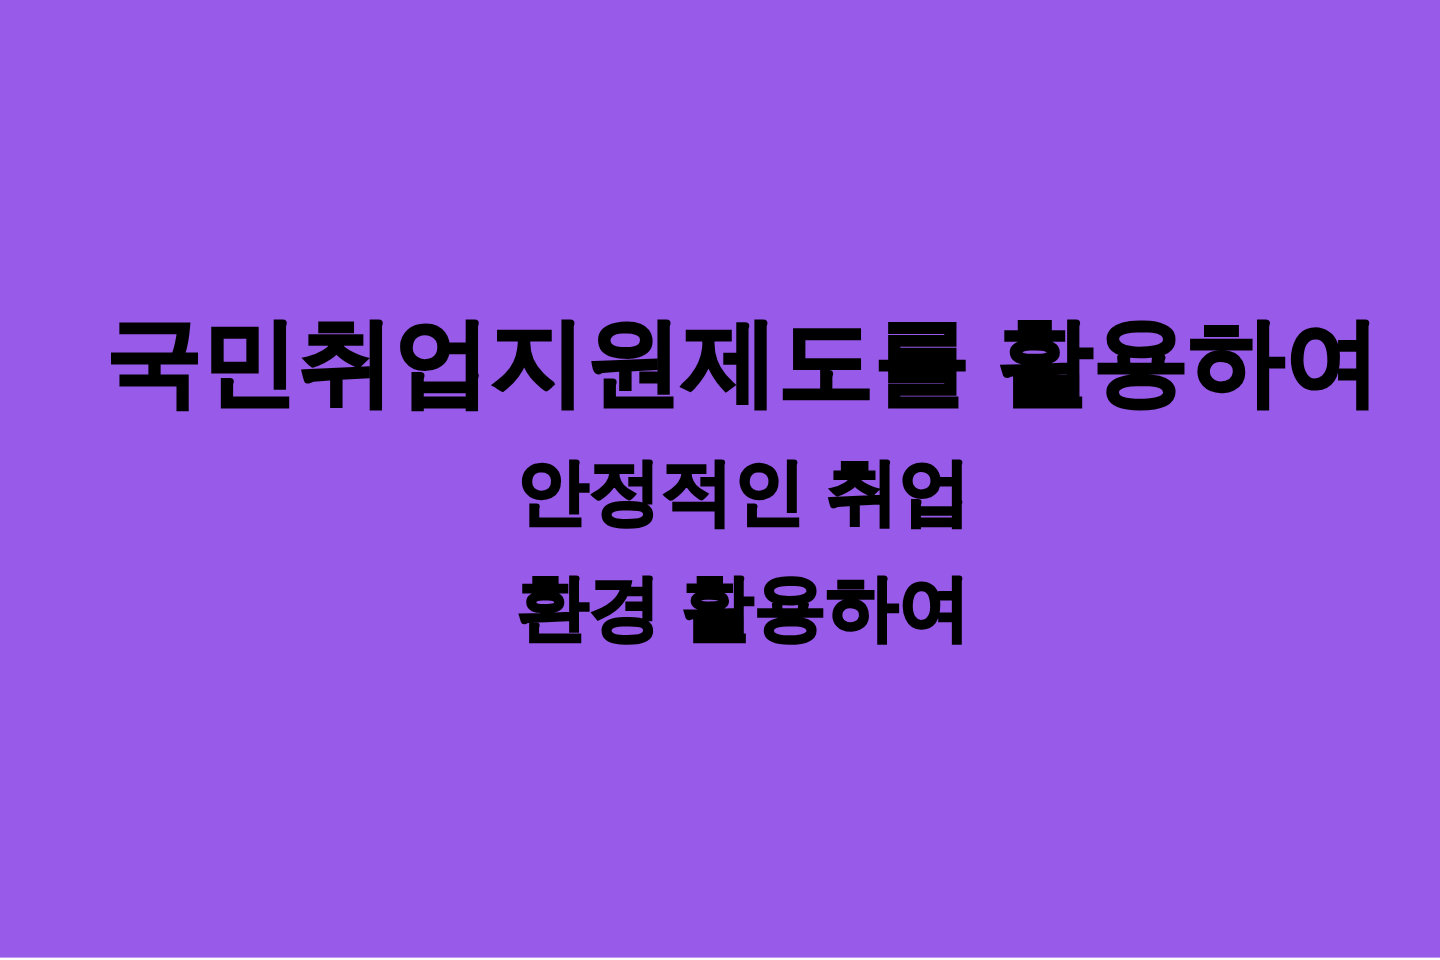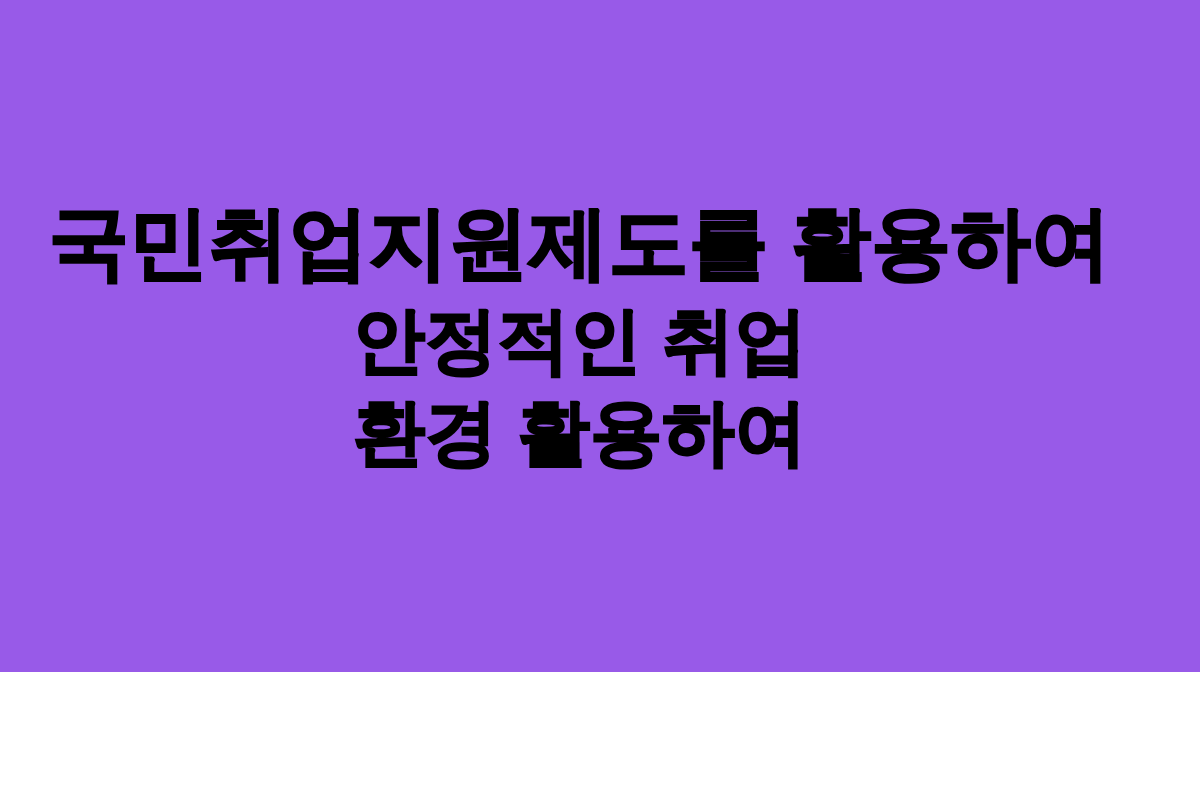--- a/index.html
+++ b/index.html
@@ -10,25 +10,25 @@
   body {
     width: 1200px;
     height: 800px;
     overflow: hidden;
     font-family: "Liberation Sans", "DejaVu Sans", sans-serif;
   }
 
   .card {
     position: relative;
     width: 1200px;
-    height: 672px;
+    height: 798px;
     background: #985AE8;
     display: flex;
     align-items: center;
-    justify-content: flex-start;
+    justify-content: flex-end;
     box-sizing: border-box;
     overflow: hidden;
   }
 
   .headline {
     width: 1160px;
     margin: 0;
     padding: 0;
     
     transform: translateY(-1px);
@@ -50,22 +50,23 @@
     white-space: nowrap;
   }
 
   
   .headline .line-1 {
     font-size: 84px;
     letter-spacing: 0.004em;
   }
   .headline .line-2,
   .headline .line-3 {
-    font-size: 72px;
+    font-size: 60px;
     letter-spacing: 0.004em;
+    margin-top: 20px;
   }
 </style>
 </head>
 <body>
 
 <div class="card" style="background: rgb(152, 90, 232);">
 
   <h1 class="headline" style="color: rgb(0, 0, 0); -webkit-text-stroke-color: rgb(0, 0, 0); text-align: center;">
     <span class="line line-1" style="font-size: 79.66px;">국민취업지원제도를 활용하여</span>
     <span class="line line-2">안정적인 취업</span>

